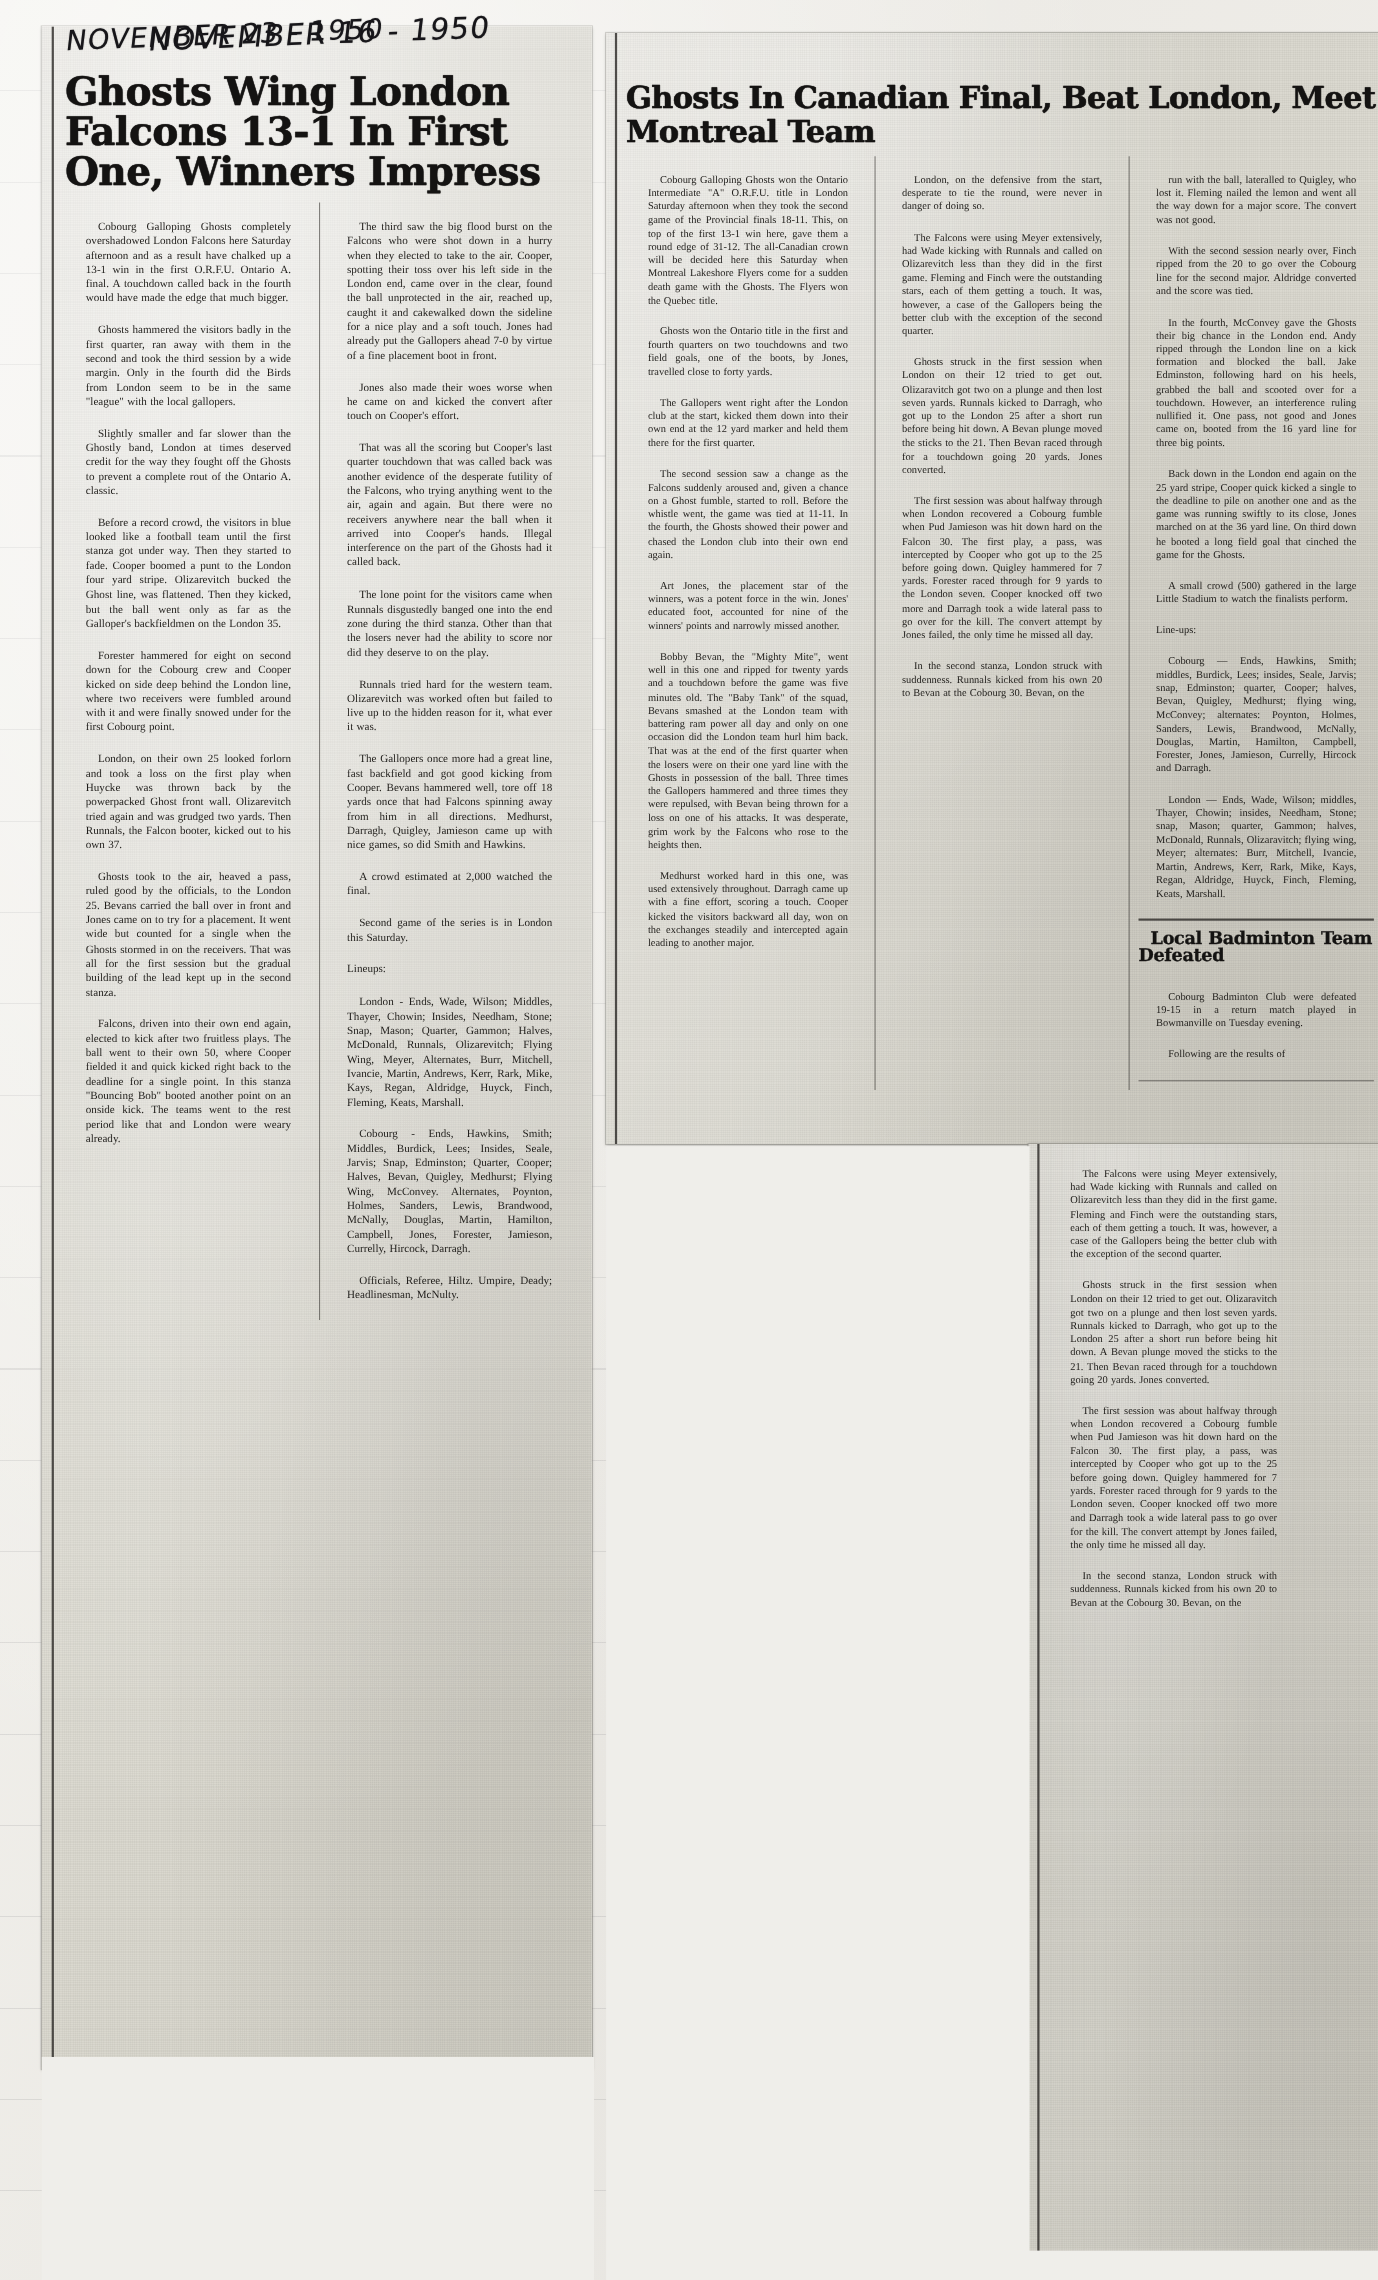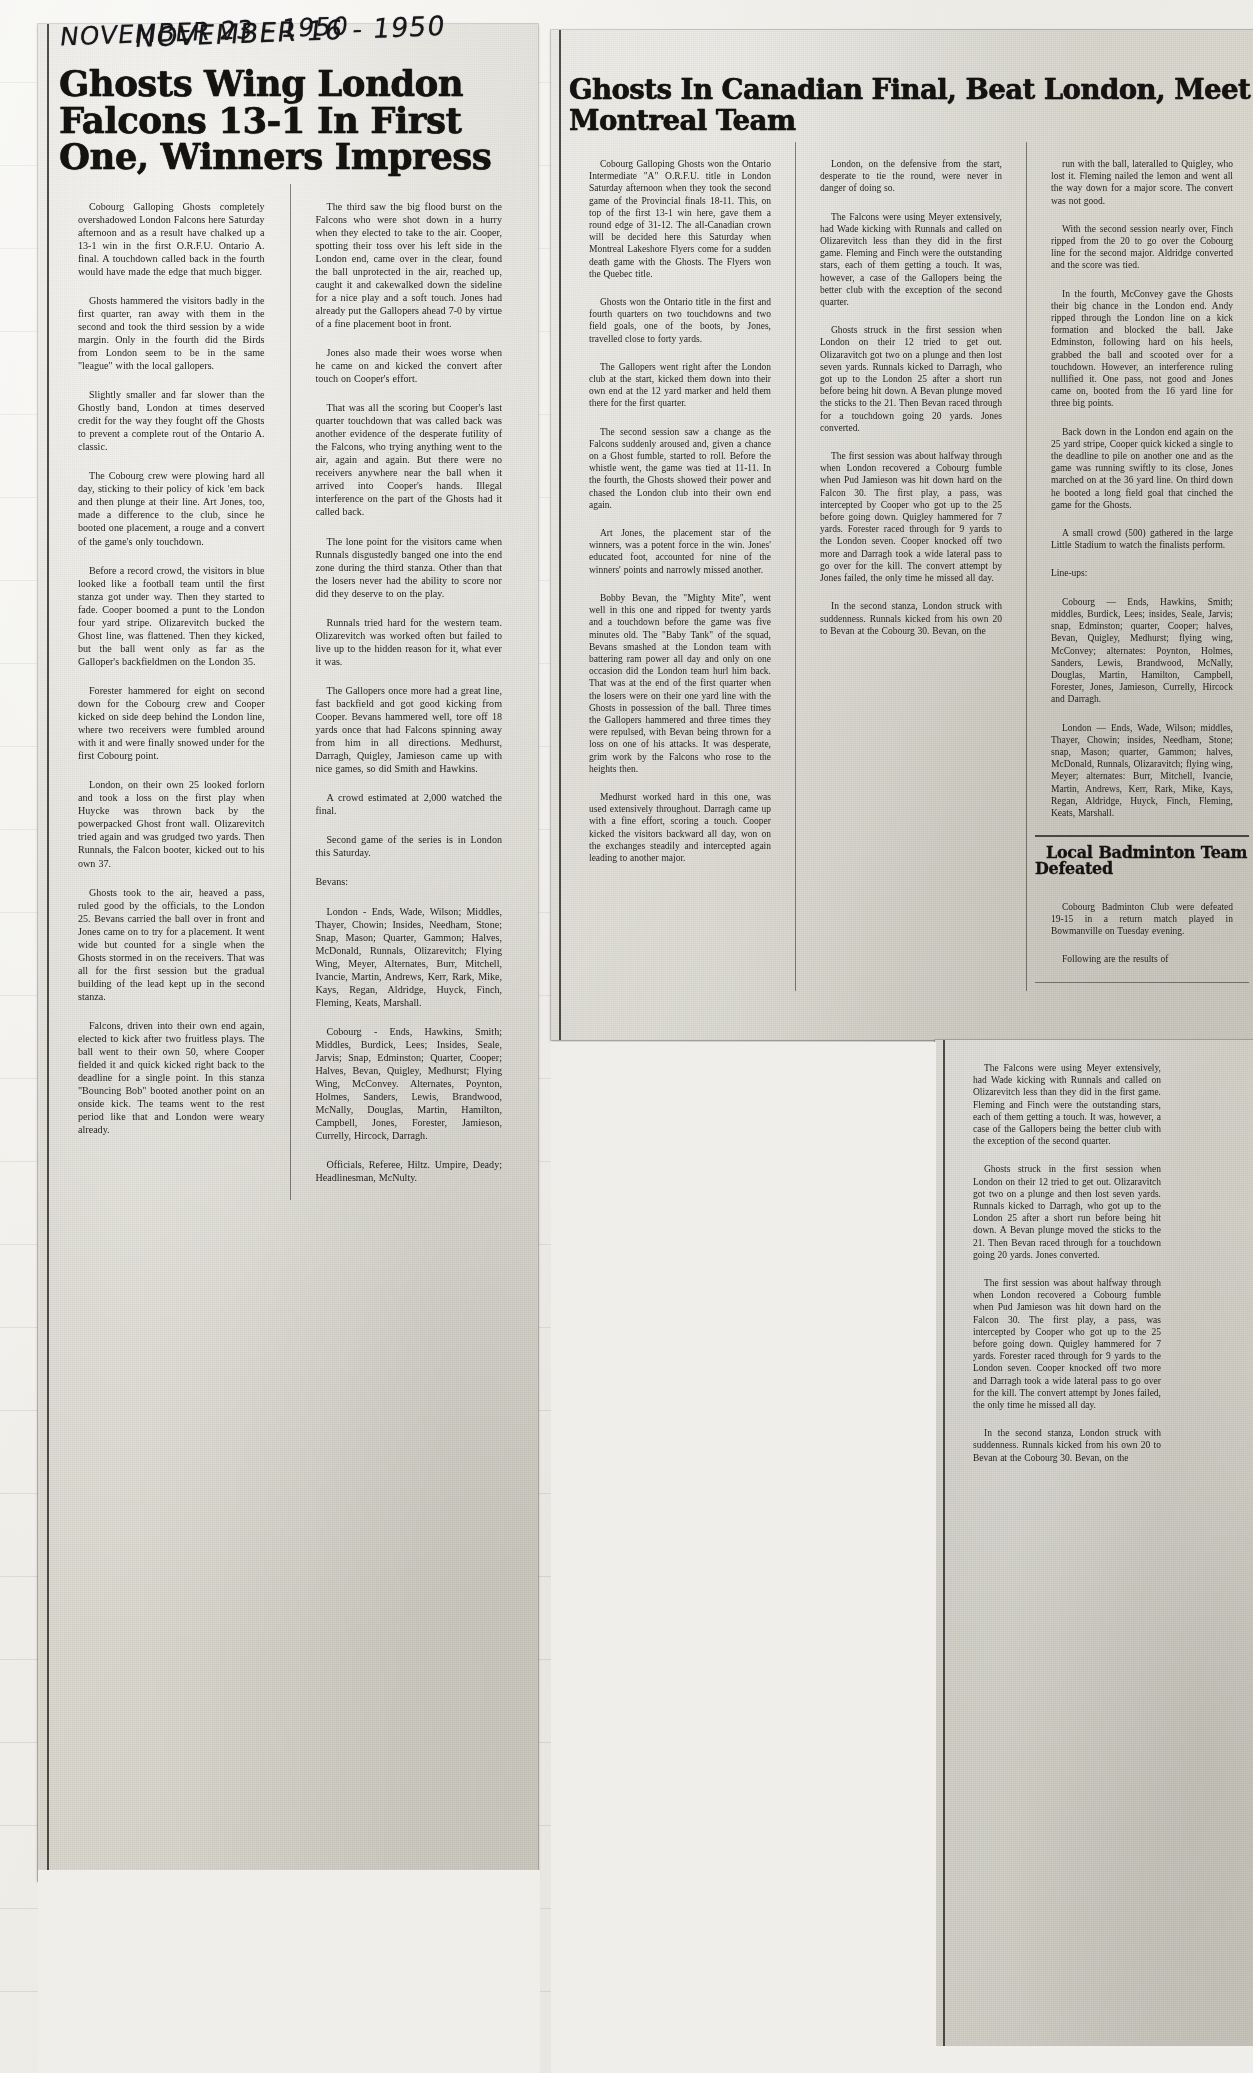--- a/index.html
+++ b/index.html
@@ -150,38 +150,37 @@
     <div class="inner">
 
       <h1 class="hl">Ghosts Wing London Falcons 13-1 In First One, Winners Impress</h1>
 
       <div class="cols">
 
         <div class="col">
           <p>Cobourg Galloping Ghosts completely overshadowed London Falcons here Saturday afternoon and as a result have chalked up a 13-1 win in the first O.R.F.U. Ontario A. final. A touchdown called back in the fourth would have made the edge that much bigger.</p>
           <p>Ghosts hammered the visitors badly in the first quarter, ran away with them in the second and took the third session by a wide margin. Only in the fourth did the Birds from London seem to be in the same "league" with the local gallopers.</p>
           <p>Slightly smaller and far slower than the Ghostly band, London at times deserved credit for the way they fought off the Ghosts to prevent a complete rout of the Ontario A. classic.</p>
-          <p>The Cobourg crew were plowing hard all day, sticking to their policy of kick 'em back and then plunge at their line. Art Jones, too, made a difference to the club, since he booted one placement, a rouge and a convert of the game's only touchdown.</p>
           <p>Before a record crowd, the visitors in blue looked like a football team until the first stanza got under way. Then they started to fade. Cooper boomed a punt to the London four yard stripe. Olizarevitch bucked the Ghost line, was flattened. Then they kicked, but the ball went only as far as the Galloper's backfieldmen on the London 35.</p>
           <p>Forester hammered for eight on second down for the Cobourg crew and Cooper kicked on side deep behind the London line, where two receivers were fumbled around with it and were finally snowed under for the first Cobourg point.</p>
           <p>London, on their own 25 looked forlorn and took a loss on the first play when Huycke was thrown back by the powerpacked Ghost front wall. Olizarevitch tried again and was grudged two yards. Then Runnals, the Falcon booter, kicked out to his own 37.</p>
           <p>Ghosts took to the air, heaved a pass, ruled good by the officials, to the London 25. Bevans carried the ball over in front and Jones came on to try for a placement. It went wide but counted for a single when the Ghosts stormed in on the receivers. That was all for the first session but the gradual building of the lead kept up in the second stanza.</p>
           <p>Falcons, driven into their own end again, elected to kick after two fruitless plays. The ball went to their own 50, where Cooper fielded it and quick kicked right back to the deadline for a single point. In this stanza "Bouncing Bob" booted another point on an onside kick. The teams went to the rest period like that and London were weary already.</p>
         </div>
 
         <div class="col">
           <p>The third saw the big flood burst on the Falcons who were shot down in a hurry when they elected to take to the air. Cooper, spotting their toss over his left side in the London end, came over in the clear, found the ball unprotected in the air, reached up, caught it and cakewalked down the sideline for a nice play and a soft touch. Jones had already put the Gallopers ahead 7-0 by virtue of a fine placement boot in front.</p>
           <p>Jones also made their woes worse when he came on and kicked the convert after touch on Cooper's effort.</p>
           <p>That was all the scoring but Cooper's last quarter touchdown that was called back was another evidence of the desperate futility of the Falcons, who trying anything went to the air, again and again. But there were no receivers anywhere near the ball when it arrived into Cooper's hands. Illegal interference on the part of the Ghosts had it called back.</p>
           <p>The lone point for the visitors came when Runnals disgustedly banged one into the end zone during the third stanza. Other than that the losers never had the ability to score nor did they deserve to on the play.</p>
           <p>Runnals tried hard for the western team. Olizarevitch was worked often but failed to live up to the hidden reason for it, what ever it was.</p>
           <p>The Gallopers once more had a great line, fast backfield and got good kicking from Cooper. Bevans hammered well, tore off 18 yards once that had Falcons spinning away from him in all directions. Medhurst, Darragh, Quigley, Jamieson came up with nice games, so did Smith and Hawkins.</p>
           <p>A crowd estimated at 2,000 watched the final.</p>
           <p>Second game of the series is in London this Saturday.</p>
-          <p class="noind">Bevans:</p>
+          <p class="noind">Lineups:</p>
           <p>London - Ends, Wade, Wilson; Middles, Thayer, Chowin; Insides, Needham, Stone; Snap, Mason; Quarter, Gammon; Halves, McDonald, Runnals, Olizarevitch; Flying Wing, Meyer, Alternates, Burr, Mitchell, Ivancie, Martin, Andrews, Kerr, Rark, Mike, Kays, Regan, Aldridge, Huyck, Finch, Fleming, Keats, Marshall.</p>
           <p>Cobourg - Ends, Hawkins, Smith; Middles, Burdick, Lees; Insides, Seale, Jarvis; Snap, Edminston; Quarter, Cooper; Halves, Bevan, Quigley, Medhurst; Flying Wing, McConvey. Alternates, Poynton, Holmes, Sanders, Lewis, Brandwood, McNally, Douglas, Martin, Hamilton, Campbell, Jones, Forester, Jamieson, Currelly, Hircock, Darragh.</p>
           <p>Officials, Referee, Hiltz. Umpire, Deady; Headlinesman, McNulty.</p>
         </div>
 
       </div>
     </div>
   </div>
 
   <div class="handdate" id="date-left">NOVEMBER 16 - 1950</div>

